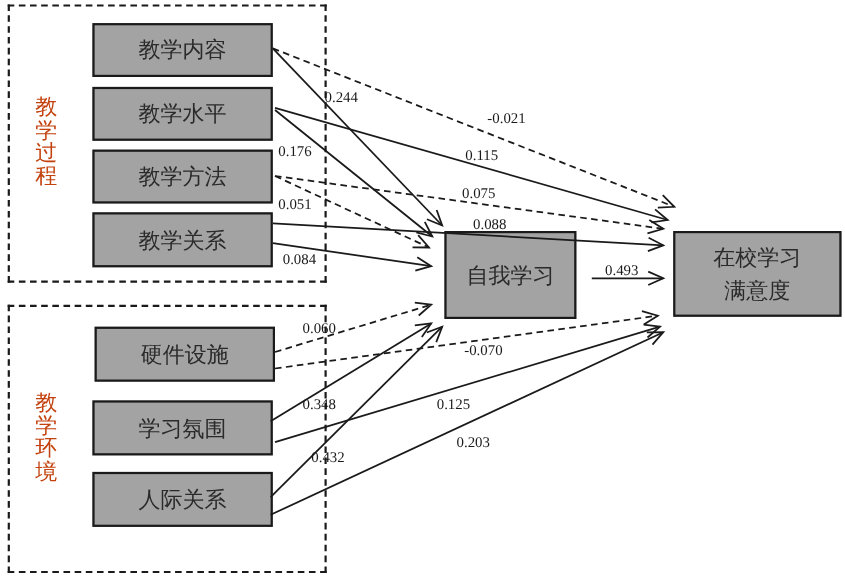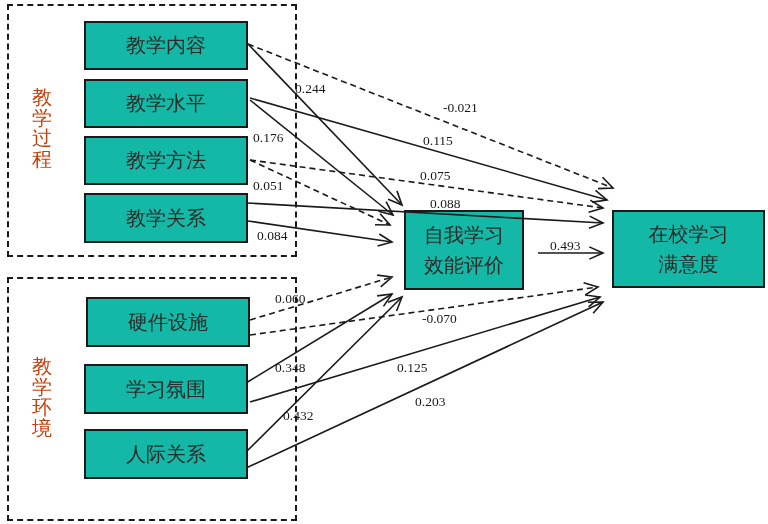--- a/index.html
+++ b/index.html
@@ -1,21 +1,21 @@
 <!DOCTYPE html>
 <html><head>
   <meta charset="utf-8">
   <style>
     html, body { margin: 0; padding: 0; background: #ffffff; }
     body { width: 768px; height: 524px; position: relative; overflow: hidden;
            font-family: "DejaVu Sans", sans-serif; color: #1a1a1a; }
     .group-frame { position: absolute; border: 2px dashed #1a1a1a; box-sizing: border-box; }
     .group-label { position: absolute; width: 22px; font-size: 20px; line-height: 20.5px;
                    text-align: center; word-break: break-all; color: #c2410c; }
-    .node { position: absolute; border: 2px solid #1a1a1a; box-sizing: border-box; background: #14b8a6;
+    .node { position: absolute; border: 2px solid #1a1a1a; box-sizing: border-box; background: #a3a3a3;
             display: flex; align-items: center; justify-content: center; font-size: 20px; color: #2a2a2a; }
     .node.two-line { flex-direction: column; line-height: 30px; }
     svg#diagram { position: absolute; left: 0; top: 0; width: 768px; height: 524px; overflow: visible; }
     svg#diagram line, svg#diagram polyline { stroke: #1a1a1a; stroke-width: 1.6; fill: none; }
     svg#diagram text { font-family: "Liberation Serif", serif; font-size: 13.5px; fill: #1a1a1a; }
   </style>
 </head>
 <body>
 
 <div class="group-frame" style="left:7px; top:4px; width:290px; height:253px;"></div>
@@ -27,21 +27,20 @@
 <div class="node" style="left:84px; top:21px; width:164px; height:49px;">教学内容</div>
 <div class="node" style="left:84px; top:79px; width:164px; height:49px;">教学水平</div>
 <div class="node" style="left:84px; top:136px; width:164px; height:49px;">教学方法</div>
 <div class="node" style="left:84px; top:193px; width:164px; height:50px;">教学关系</div>
 <div class="node" style="left:86px; top:297px; width:164px; height:50px;">硬件设施</div>
 <div class="node" style="left:84px; top:364px; width:164px; height:50px;">学习氛围</div>
 <div class="node" style="left:84px; top:429px; width:164px; height:50px;">人际关系</div>
 
 <div class="node two-line" style="left:404px; top:210px; width:120px; height:80px;">
   <span>自我学习</span>
-  <span>效能评价</span>
 </div>
 
 <div class="node two-line" style="left:612px; top:210px; width:153px; height:78px;">
   <span>在校学习</span>
   <span>满意度</span>
 </div>
 
 <svg id="diagram" viewBox="0 0 768 524">
   <g>
     <line class="arrow" x1="248" y1="44" x2="402" y2="205"></line>

